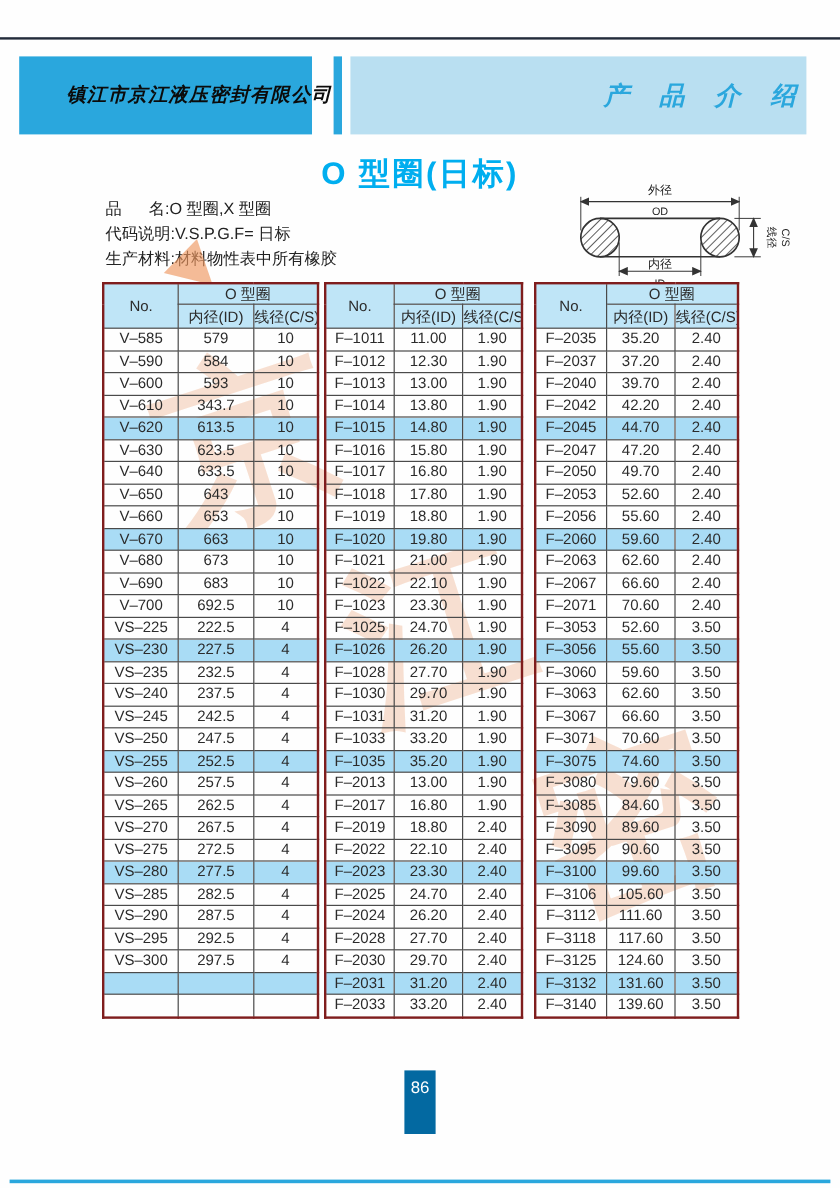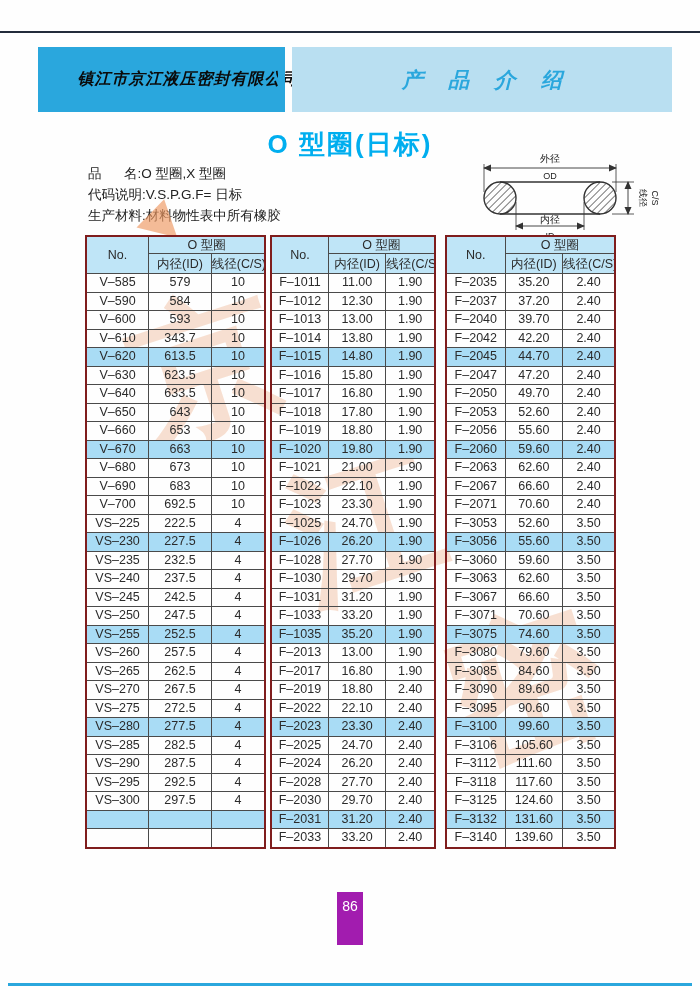--- a/index.html
+++ b/index.html
@@ -2,27 +2,27 @@
 <html><head>
 <meta charset="utf-8">
 <style>
   html,body{margin:0;padding:0;background:#ffffff;}
   .page{position:relative;width:700px;height:990px;background:#fefefe;overflow:hidden;
         font-family:"Liberation Sans",sans-serif;}
   .top-rule{position:absolute;left:0;top:31px;width:700px;height:2px;background:#232c3b;}
   .bottom-rule{position:absolute;left:8px;top:983px;width:684px;height:3px;background:#2aa7dd;}
 
   
-  .company-band{position:absolute;left:38px;top:47px;width:244px;height:65px;background:#2aa7dd;
+  .company-band{position:absolute;left:16px;top:47px;width:244px;height:65px;background:#2aa7dd;
     display:flex;align-items:center;justify-content:center;padding-left:56px;box-sizing:border-box;}
   .company-band span{font-family:"DejaVu Serif",serif;font-style:italic;font-weight:bold;
     font-size:16px;color:#0b0b0b;white-space:nowrap;letter-spacing:1px;}
   .band-divider{position:absolute;left:278px;top:47px;width:7px;height:65px;background:#2aa7dd;}
   .section-band{position:absolute;left:292px;top:47px;width:380px;height:65px;background:#b9dff1;
-    display:flex;align-items:center;justify-content:flex-start;padding-left:110px;box-sizing:border-box;}
+    display:flex;align-items:center;justify-content:flex-end;padding-left:64px;box-sizing:border-box;}
   .section-band span{font-family:"DejaVu Serif",serif;font-style:italic;font-weight:bold;
     font-size:21px;color:#2aa7dd;letter-spacing:9px;white-space:nowrap;}
 
   .page-title{position:absolute;left:0;top:127px;width:700px;text-align:center;
     color:#00aeef;font-size:26px;font-weight:bold;letter-spacing:2px;}
 
   .info{position:absolute;left:88px;top:163px;font-size:13.5px;color:#222;line-height:21px;}
   .info div{white-space:pre;}
 
   
@@ -40,21 +40,21 @@
   .spec-table thead tr:nth-child(2) th{height:19px;line-height:18px;}
   .spec-table tbody tr:nth-child(5n) td{background:#a9dcf5;}
 
   
   .wm{position:absolute;font-family:"DejaVu Serif",serif;font-weight:bold;font-size:150px;
     color:#e8935f;opacity:0.28;transform:rotate(-18deg);pointer-events:none;line-height:1;}
   .wm-triangle{position:absolute;left:140px;top:199px;width:0;height:0;pointer-events:none;
     border-left:20px solid transparent;border-right:22px solid transparent;
     border-bottom:34px solid rgba(238,150,95,0.65);transform:rotate(14deg);}
 
-  .page-num{position:absolute;left:337px;top:892px;width:26px;height:53px;background:#a21caf;
+  .page-num{position:absolute;left:337px;top:892px;width:26px;height:53px;background:#0369a1;
     color:#ffffff;font-size:14px;text-align:center;padding-top:6px;box-sizing:border-box;}
 </style>
 </head>
 <body>
 
 <div class="page">
 
   <div class="top-rule"></div>
 
   <div class="company-band">

